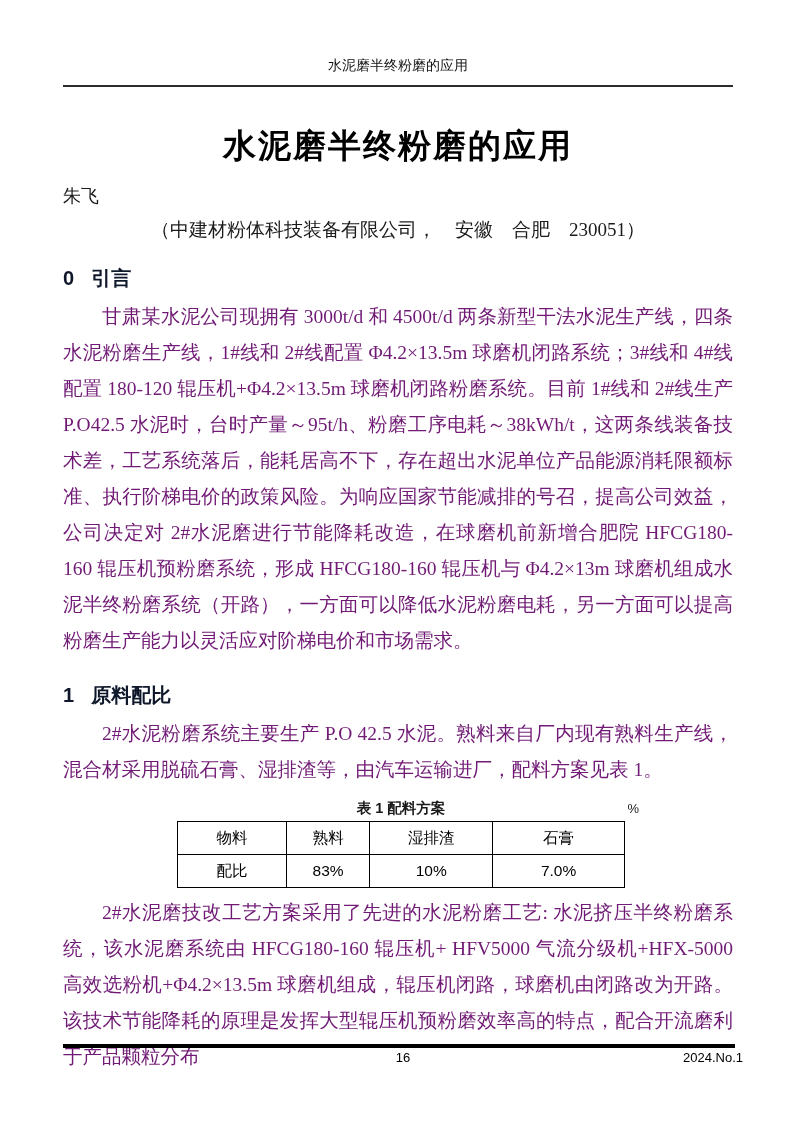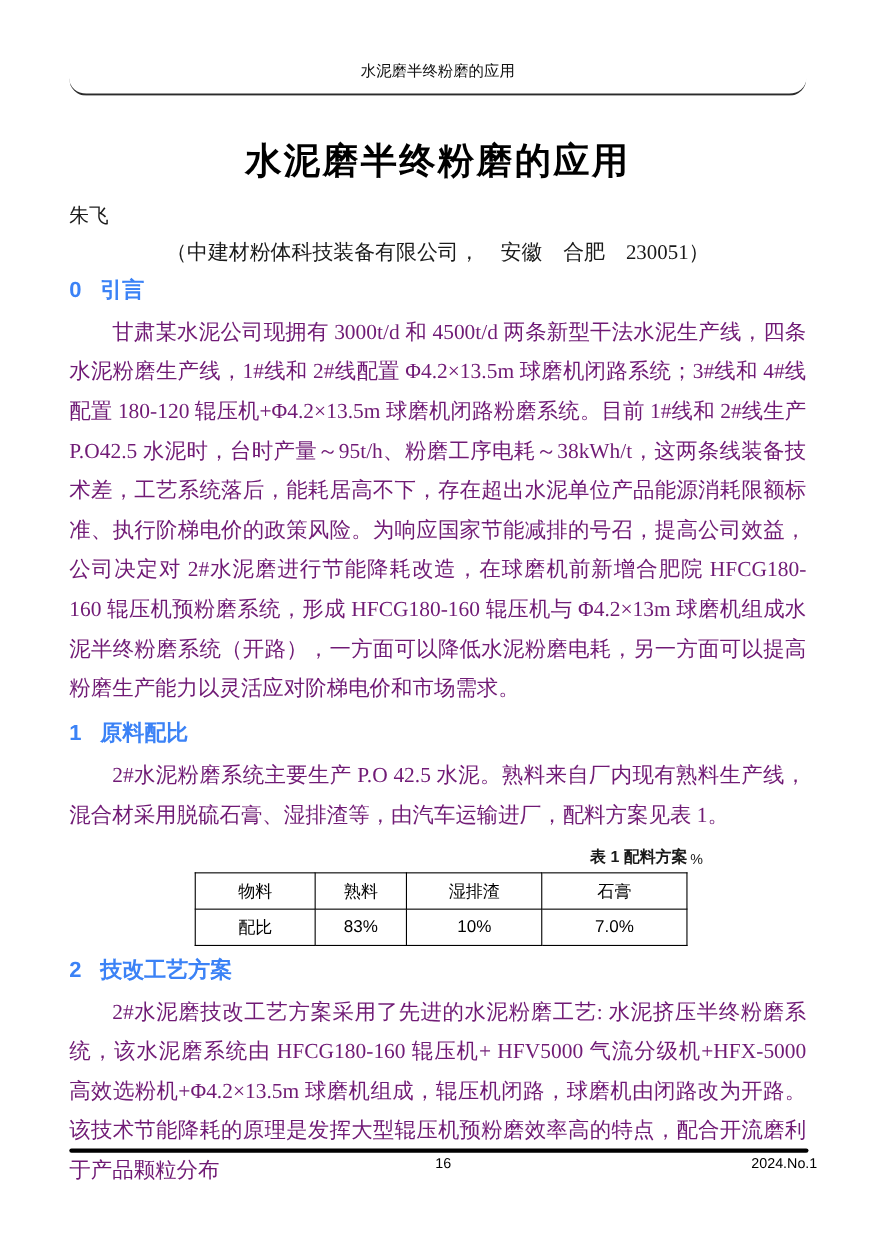--- a/index.html
+++ b/index.html
@@ -1,15 +1,15 @@
 <!DOCTYPE html>
 <html><head>
 <meta charset="utf-8">
 <style>
-  * { margin: 0; padding: 0; box-sizing: border-box; border-radius: 28px; }
+  * { margin: 0; padding: 0; box-sizing: border-box; }
   html, body { background: #ffffff; }
   body { font-family: "Liberation Serif", "DejaVu Serif", serif; color: #1a1a1a; }
 
   .page {
     position: relative;
     width: 793px;
     height: 1122px;
     margin: 0 auto;
     background: #ffffff;
     overflow: hidden;
@@ -45,26 +45,26 @@
   }
   .affiliation {
     margin-top: 9px;
     text-align: center;
     font-size: 19px;
     line-height: 25px;
   }
 
   
   .section-heading {
-    margin-top: 9px;
+    margin-top: 23px;
     font-family: "Liberation Sans", "DejaVu Sans", sans-serif;
     font-weight: bold;
     font-size: 20px;
     line-height: 27px;
-    color: #3b82f6;
+    color: #0f172a;
   }
   .section-heading .sec-num { margin-right: 0.85em; }
 
   
   .body-para {
     margin-top: 7px;
     font-size: 19.5px;
     line-height: 36px;
     text-align: justify;
     text-justify: inter-character;
@@ -76,21 +76,21 @@
   .table-block { margin-top: 10px; margin-left: 114px; width: 448px; }
   .table-caption-row {
     position: relative;
     height: 21px;
     font-family: "Liberation Sans", "DejaVu Sans", sans-serif;
     font-size: 14.5px;
     line-height: 21px;
   }
   .caption-text {
     position: absolute; left: 0; right: 0;
-    text-align: right; font-weight: bold;
+    text-align: center; font-weight: bold;
   }
   .caption-unit {
     position: absolute; right: -14px; top: 0;
     font-weight: normal; font-size: 13px;
   }
   table.cfg-table {
     width: 100%;
     margin-top: 2px;
     border-collapse: collapse;
     font-family: "Liberation Sans", "DejaVu Sans", sans-serif;
@@ -171,23 +171,20 @@
       <tr>
         <td>配比</td>
         <td>83%</td>
         <td>10%</td>
         <td>7.0%</td>
       </tr>
     </tbody>
       </table>
   </div>
 
-  <div class="section-heading">
-    <span class="sec-num">2</span><span class="sec-title">技改工艺方案</span>
-  </div>
   <p class="body-para">2#水泥磨技改工艺方案采用了先进的水泥粉磨工艺: 水泥挤压半终粉磨系统，该水泥磨系统由 HFCG180-160 辊压机+ HFV5000 气流分级机+HFX-5000 高效选粉机+Φ4.2×13.5m 球磨机组成，辊压机闭路，球磨机由闭路改为开路。该技术节能降耗的原理是发挥大型辊压机预粉磨效率高的特点，配合开流磨利于产品颗粒分布</p>
 
   <div class="footer">
     <div class="footer-bar"></div>
     <div class="footer-row">
       <span class="page-num">16</span>
       <span class="issue">2024.No.1</span>
     </div>
   </div>
 

